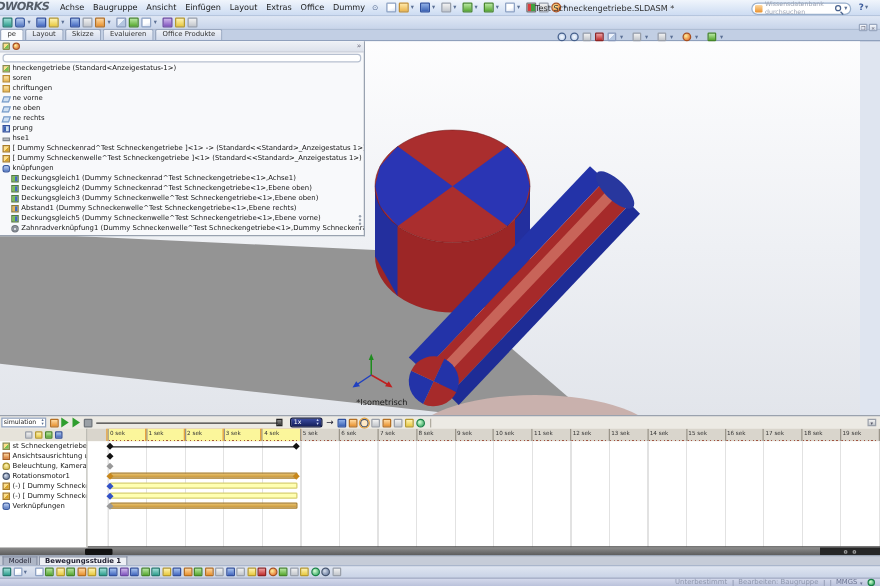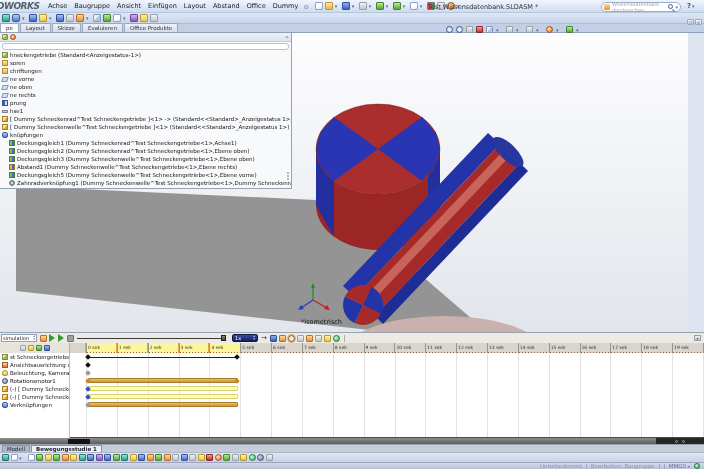--- a/index.html
+++ b/index.html
@@ -73,21 +73,21 @@
 
   
   .cmdtabs{position:absolute;top:24px;left:0;width:704px;height:9px;background:#c2cfe4;display:flex;
     align-items:flex-end;border-bottom:1px solid #8fa0bc;}
   .ctab{font-size:5.5px;color:#333;background:linear-gradient(#eef1f7,#d4dcec);border:1px solid #9aa8c0;border-bottom:none;
     padding:0px 5px;margin-right:1px;border-radius:2px 2px 0 0;line-height:8px;}
   .ctab.active{background:#fbfcfe;}
 
   
   .viewport{position:absolute;top:33px;left:0;width:688px;height:299px;
-    background:linear-gradient(#fdfdfe 0%,#eef0f4 55%,#e2e5eb 100%);overflow:hidden;padding-left:16px;}
+    background:linear-gradient(#fdfdfe 0%,#eef0f4 55%,#e2e5eb 100%);overflow:hidden;}
   .headsup{position:absolute;top:26px;left:446px;display:flex;gap:3px;align-items:center;z-index:6;}
 
   
   .fpanel{position:absolute;top:33px;left:0;width:292px;height:156px;background:#f8f9fb;
     border-right:1px solid #99a2b0;border-bottom:1px solid #99a2b0;z-index:5;display:flex;flex-direction:column;}
   .fp-head{height:9px;background:linear-gradient(#eef1f6,#dde2ec);display:flex;align-items:center;gap:2px;
     padding:0 2px;border-bottom:1px solid #c6ccd8;flex:none;}
   .fp-chevrons{margin-left:auto;font-size:6px;color:#667;line-height:8px;}
   .fp-filter{margin:1px 2px 0 2px;height:7px;background:#fff;border:1px solid #b7c0d0;border-radius:3px;flex:none;}
   .fp-tree{flex:1;overflow:hidden;padding-top:1px;}
@@ -170,21 +170,21 @@
 
   <div class="titlebar">
     <span class="logo">DWORKS</span>
     <div class="menubar">
 
     <span>Achse</span>
         <span>Baugruppe</span>
         <span>Ansicht</span>
         <span>Einfügen</span>
         <span>Layout</span>
-        <span>Abstand</span>
+        <span>Extras</span>
         <span>Office</span>
         <span>Dummy</span>
       </div>
     <span class="pin">⊙</span>
     <div class="tb1">
 
     <span class="ic i-white"></span>
         <span class="ic i-folder"></span>
         <span class="ic i-caret"></span>
         <span class="ic i-save"></span>
@@ -195,21 +195,21 @@
         <span class="ic i-caret"></span>
         <span class="ic i-green"></span>
         <span class="ic i-caret"></span>
         <span class="ic i-white"></span>
         <span class="ic i-caret"></span>
         <span class="ic i-rebuild"></span>
         <span class="ic i-gray"></span>
         <span class="ic i-colorball"></span>
         <span class="ic i-caret"></span>
       </div>
-    <span class="doc-title">Test Wissensdatenbank.SLDASM *</span>
+    <span class="doc-title">Test Schneckengetriebe.SLDASM *</span>
     <div class="search">
       <span class="book"></span>
       <span>Wissensdatenbank durchsuchen</span>
       <span class="mag"></span>
       <span class="search-caret">▾</span>
     </div>
     <div class="help">
       <span>?</span>
       <span class="search-caret">▾</span>
     </div>

